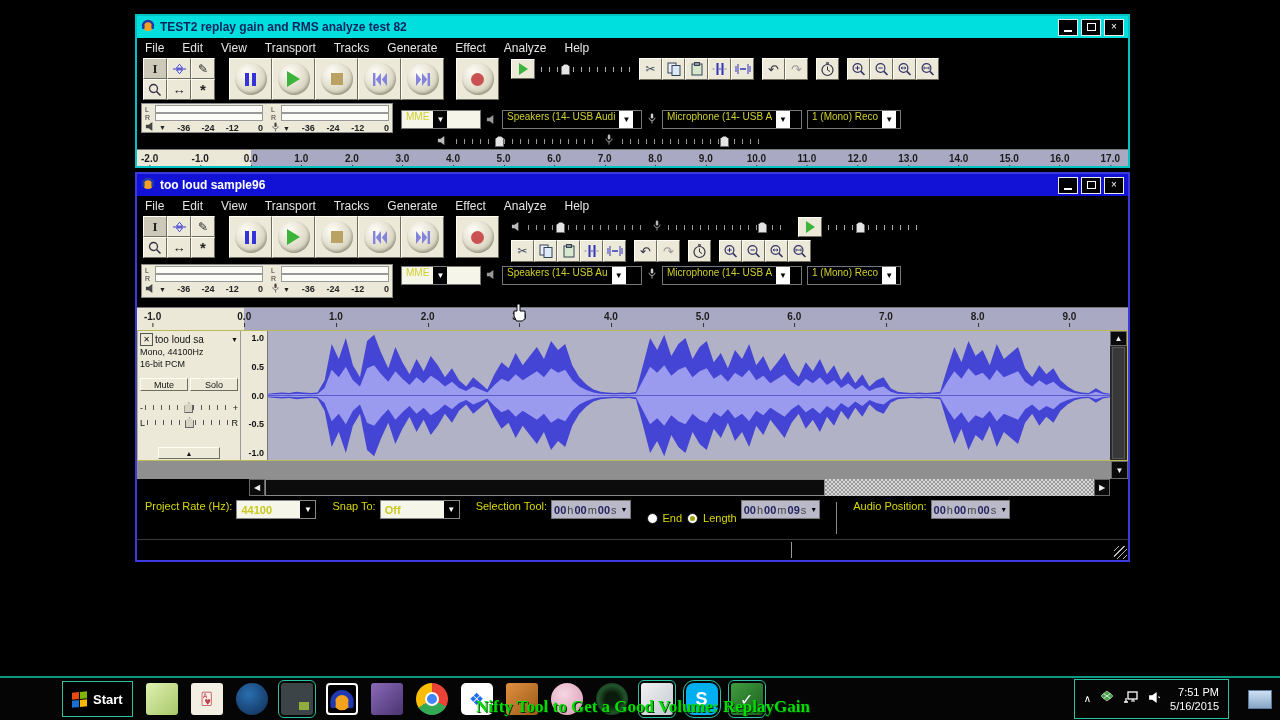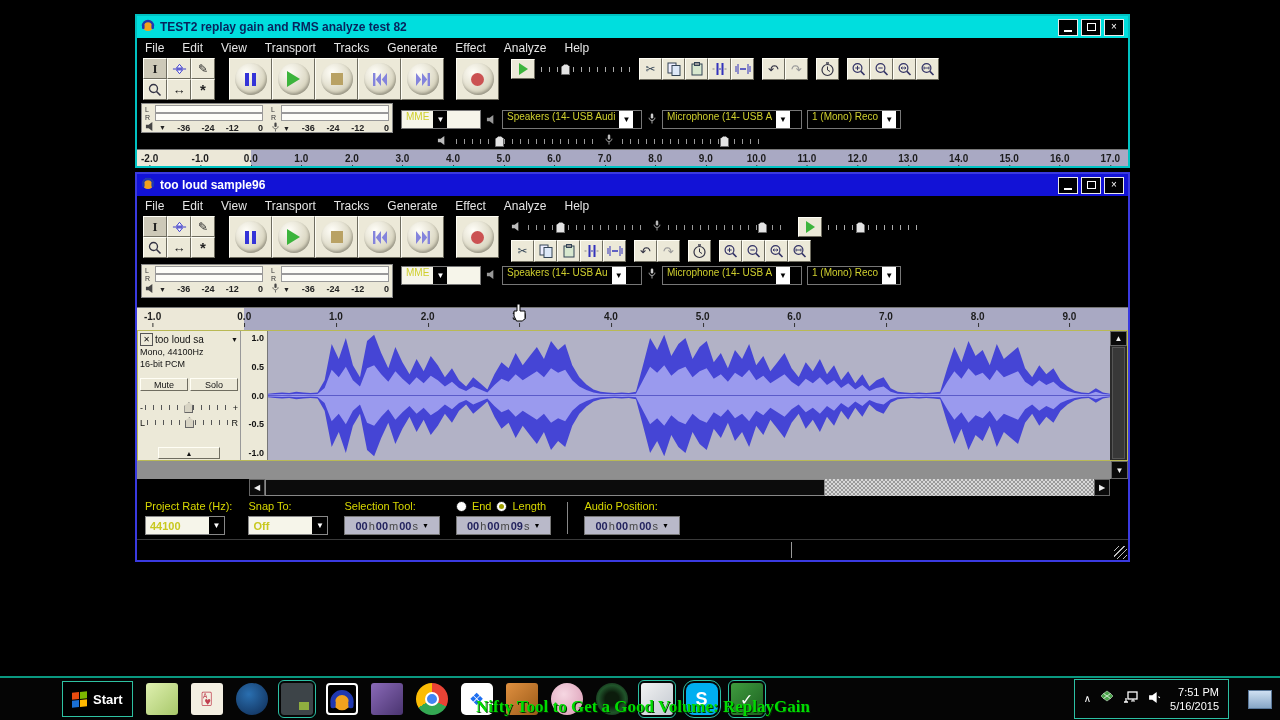--- a/index.html
+++ b/index.html
@@ -106,27 +106,27 @@
   .hsp{width:112px;background:#000;}
   .hscroll .sbtn{width:16px;height:100%;}
   .hthumb{width:560px;background:#0c0c0c;border:1px solid #888;box-sizing:border-box;}
   .htrack{flex:1;background-color:#d8d8d8;background-image:
      linear-gradient(45deg,#9a9a9a 25%,transparent 25%,transparent 75%,#9a9a9a 75%),
      linear-gradient(45deg,#9a9a9a 25%,transparent 25%,transparent 75%,#9a9a9a 75%);
      background-size:4px 4px;background-position:0 0,2px 2px;}
   .corner{width:18px;background:#000;}
   
   .seltb{height:42px;background:#000;display:flex;gap:16px;padding:4px 6px 2px 8px;box-sizing:border-box;}
-  .sgrp{display:flex;flex-direction:column;gap:4px;}
+  .sgrp{display:flex;gap:4px;}
   .slabel{color:#d8d800;font-size:11px;white-space:nowrap;}
   .radrow{display:flex;align-items:center;gap:5px;color:#d8d800;font-size:11px;}
   .radio{width:11px;height:11px;border-radius:50%;background:#fff;border:1px solid #111;box-sizing:border-box;position:relative;}
   .radio.sel::after{content:"";position:absolute;left:2px;top:2px;width:5px;height:5px;border-radius:50%;background:#a0a000;}
   .timef{display:inline-flex;align-items:center;background:#b9b9c9;border:1px solid #777;
-         color:#23235e;font-weight:bold;font-size:11px;height:17px;padding:0 10px;gap:1px;white-space:nowrap;}
+         color:#23235e;font-weight:bold;font-size:11px;height:17px;padding:0 2px;gap:1px;white-space:nowrap;}
   .timef .u{color:#454545;font-weight:normal;margin:0 1px;}
   .timef .dd{margin-left:2px;font-size:7px;color:#000;}
   .ratef{display:inline-flex;align-items:center;height:17px;border:1px solid #888;background:#f6f5ea;width:78px;}
   .ratef .t{flex:1;padding:0 4px;color:#c8c81e;font-weight:bold;font-size:11px;}
   .ratef .ar{width:15px;height:100%;background:#000;color:#fff;display:flex;align-items:center;justify-content:center;font-size:8px;}
   .sep{width:1px;background:#888;margin:2px 0;}
   
   .status{height:20px;background:#000;position:relative;border-top:1px solid #3a3a3a;margin-top:auto;}
   .sdiv{position:absolute;left:66%;top:2px;bottom:2px;width:1px;background:#999;}
   .gripz{position:absolute;right:1px;bottom:1px;width:13px;height:13px;

